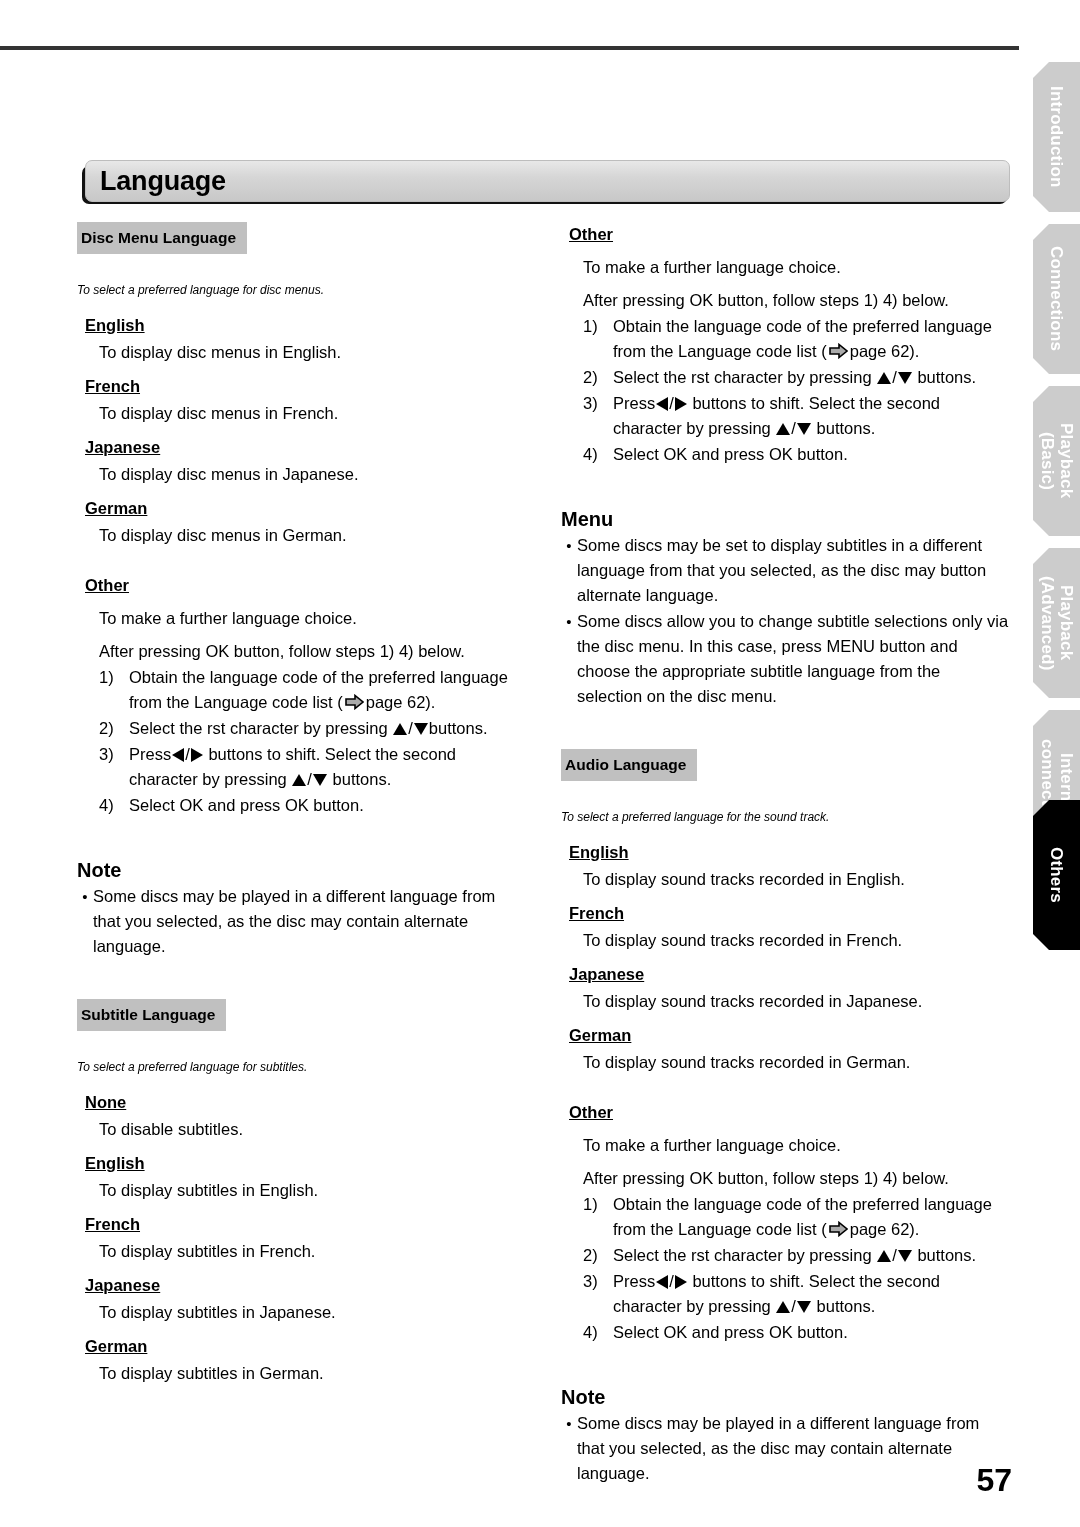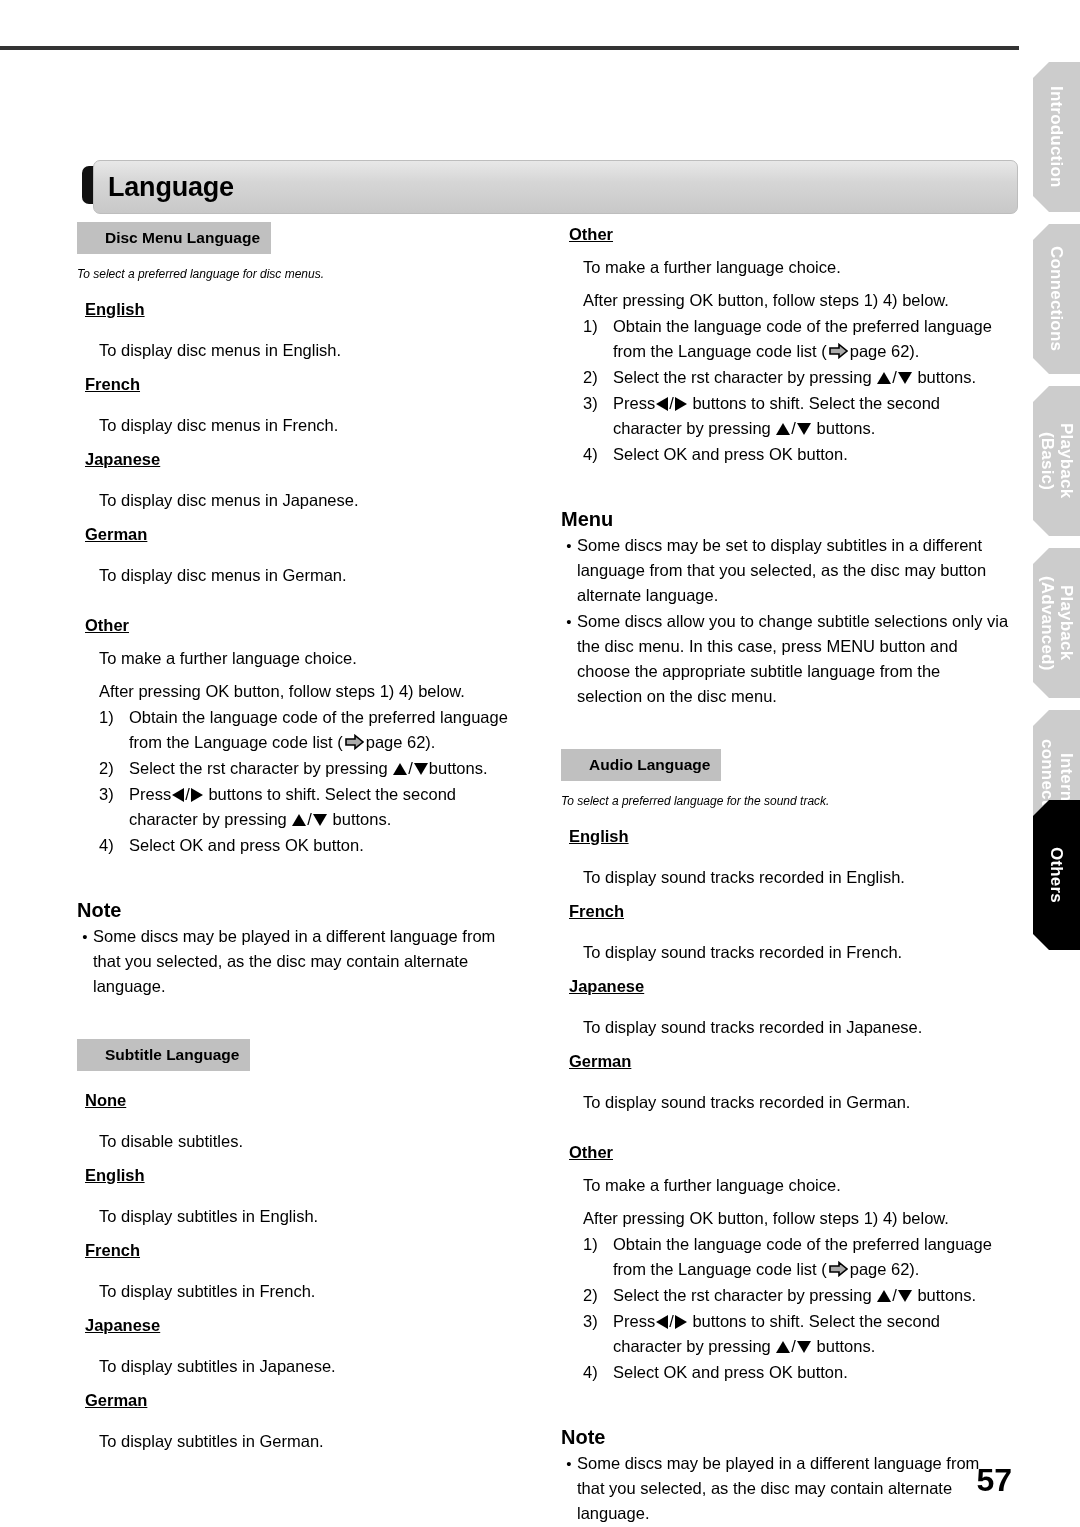--- a/index.html
+++ b/index.html
@@ -50,22 +50,22 @@
     position:absolute; left:77px; top:160px;
     width:930px; height:44px;
   }
   .title-bar-shadow{
     position:absolute; left:5px; top:6px;
     width:925px; height:38px;
     background:#111111;
     border-radius:7px;
   }
   .title-bar{
-    position:absolute; left:16px; top:0;
-    width:925px; height:54px;
+    position:absolute; left:8px; top:0;
+    width:925px; height:42px;
     background:linear-gradient(to bottom,#e8e8e8 0%,#d6d6d6 40%,#c8c8c8 100%);
     border-radius:7px;
     border:1px solid #bdbdbd;
     display:flex; align-items:center;
   }
   .title-bar .ttl{
     font-size:27px; font-weight:bold;
     margin-left:14px;
     letter-spacing:-.2px;
   }
@@ -78,27 +78,27 @@
   }
   .col-left{ left:77px; width:440px; }
   .col-right{ left:561px; width:448px; }
 
   
   .badge{
     display:inline-block;
     background:#c0c0c0;
     font-weight:bold;
     font-size:15.5px;
-    padding:3px 11px 4px 28px;
-    margin-bottom:8px;
+    padding:3px 11px 4px 4px;
+    margin-bottom:24px;
   }
   .lead{ margin:0 0 10px 0; font-size:12px;font-style:italic; }
   .opt{ margin-top:9px; }
   .opt-name{ font-weight:bold; font-size:16.5px; margin-left:8px;text-decoration:underline; }
-  .opt-desc{ margin-left:22px; margin-top:16px; }
+  .opt-desc{ margin-left:22px; margin-top:2px; }
   .opt-desc.tight{ margin-top:8px; }
 
   .steps{ margin:0; padding:0; list-style:none; margin-left:22px; }
   .step{ display:flex; margin-top:1px; }
   .step-num{ width:30px; flex:none; }
   .step-txt{ flex:1; }
 
   .note-head{ font-weight:bold; font-size:20px; margin-top:14px; margin-bottom:1px; }
   .bullets{ margin:0; padding:0; list-style:none; }
   .bullet{ display:flex; margin-top:1px; }
@@ -236,20 +236,21 @@
       <li class="bullet">
         <span class="bullet-dot">•</span>
         <span class="bullet-txt">Some discs may be played in a different language from that you selected, as the disc may contain alternate language.</span>
       </li>
     </ul>
   </div>
 
   <div class="sec-gap-lg"></div>
   <div>
     <div class="badge">Subtitle Language</div>
+    <p class="lead">To select a preferred language for subtitles.</p>
 
     <div class="opt">
       <div class="opt-name">None</div>
       <div class="opt-desc">To disable subtitles.</div>
     </div>
     <div class="opt">
       <div class="opt-name">English</div>
       <div class="opt-desc">To display subtitles in English.</div>
     </div>
     <div class="opt">

